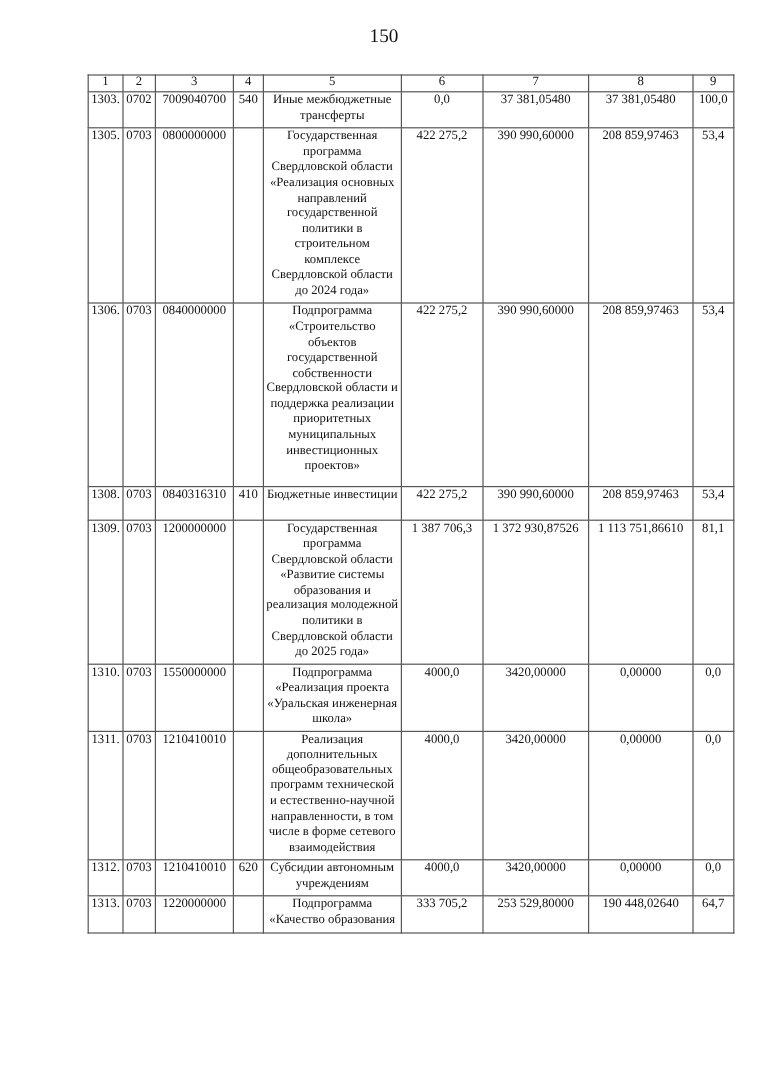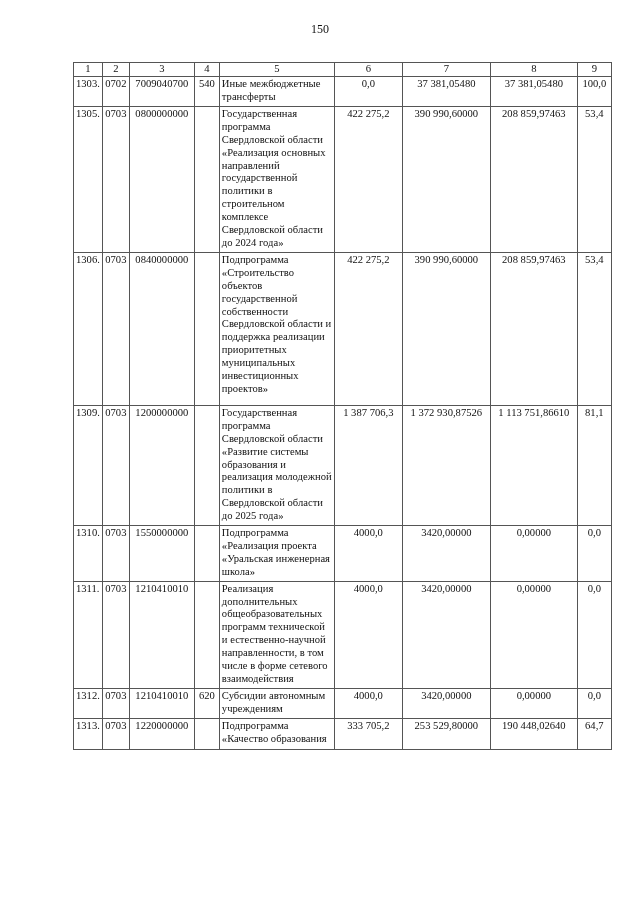--- a/index.html
+++ b/index.html
@@ -1,26 +1,26 @@
 <!DOCTYPE html>
 <html><head>
   <meta charset="utf-8">
   <style>
     html, body { margin: 0; padding: 0; background: #ffffff; }
     body { width: 640px; height: 905px; position: relative; overflow: hidden;
            font-family: "Liberation Serif", "DejaVu Serif", serif; color: #111; }
     .page-number { position: absolute; top: 22px; left: 0; width: 640px; text-align: center;
-                   font-size: 12px; }
+                   font-size: 16px; }
     table.budget { position: absolute; top: 62px; left: 73px; border-collapse: collapse;
                    table-layout: fixed; font-size: 10.6px; line-height: 12.9px; }
     table.budget td, table.budget th { border: 1px solid #555; padding: 1px 2px 2px 2px;
                    vertical-align: top; font-weight: normal; overflow: hidden; }
     table.budget th { text-align: center; padding: 0 2px; height: 12px; }
     td.c { text-align: center; }
-    td.l { text-align: left; }
+    td.l { text-align: center; }
     td.num1 { padding-left: 1px; padding-right: 0; }
   </style>
 </head>
 <body>
 
 <div class="page-number">150</div>
 
 <table class="budget">
   <colgroup>
     <col style="width:28px">
@@ -73,20 +73,31 @@
         <td class="l num1">1306.</td>
         <td class="c">0703</td>
         <td class="c">0840000000</td>
         <td class="c"></td>
         <td class="l">Подпрограмма «Строительство объектов государственной собственности Свердловской области и поддержка реализации приоритетных муниципальных инвестиционных проектов»</td>
         <td class="c">422 275,2</td>
         <td class="c">390 990,60000</td>
         <td class="c">208 859,97463</td>
         <td class="c">53,4</td>
       </tr>
+      <tr style="height: 28px;">
+        <td class="l num1">1308.</td>
+        <td class="c">0703</td>
+        <td class="c">0840316310</td>
+        <td class="c">410</td>
+        <td class="l">Бюджетные инвестиции</td>
+        <td class="c">422 275,2</td>
+        <td class="c">390 990,60000</td>
+        <td class="c">208 859,97463</td>
+        <td class="c">53,4</td>
+      </tr>
       <tr style="height: 116px;">
         <td class="l num1">1309.</td>
         <td class="c">0703</td>
         <td class="c">1200000000</td>
         <td class="c"></td>
         <td class="l">Государственная программа Свердловской области «Развитие системы образования и реализация молодежной политики в Свердловской области до 2025 года»</td>
         <td class="c">1 387 706,3</td>
         <td class="c">1 372 930,87526</td>
         <td class="c">1 113 751,86610</td>
         <td class="c">81,1</td>

